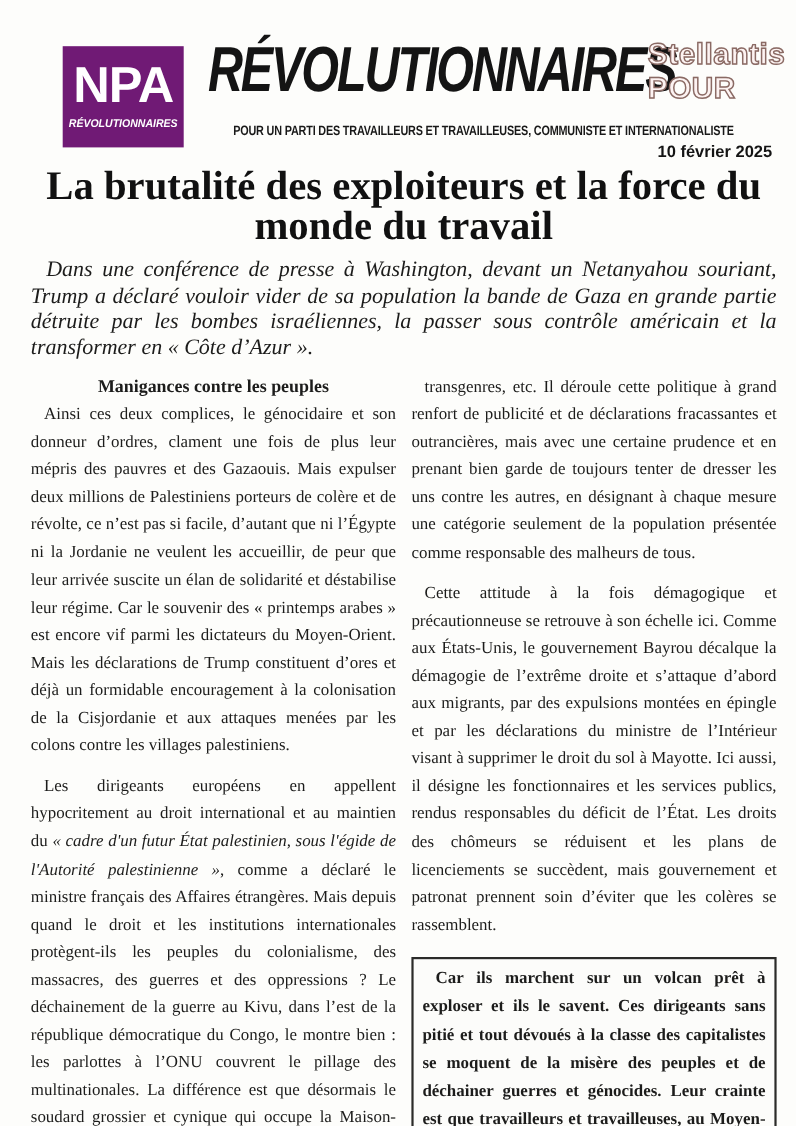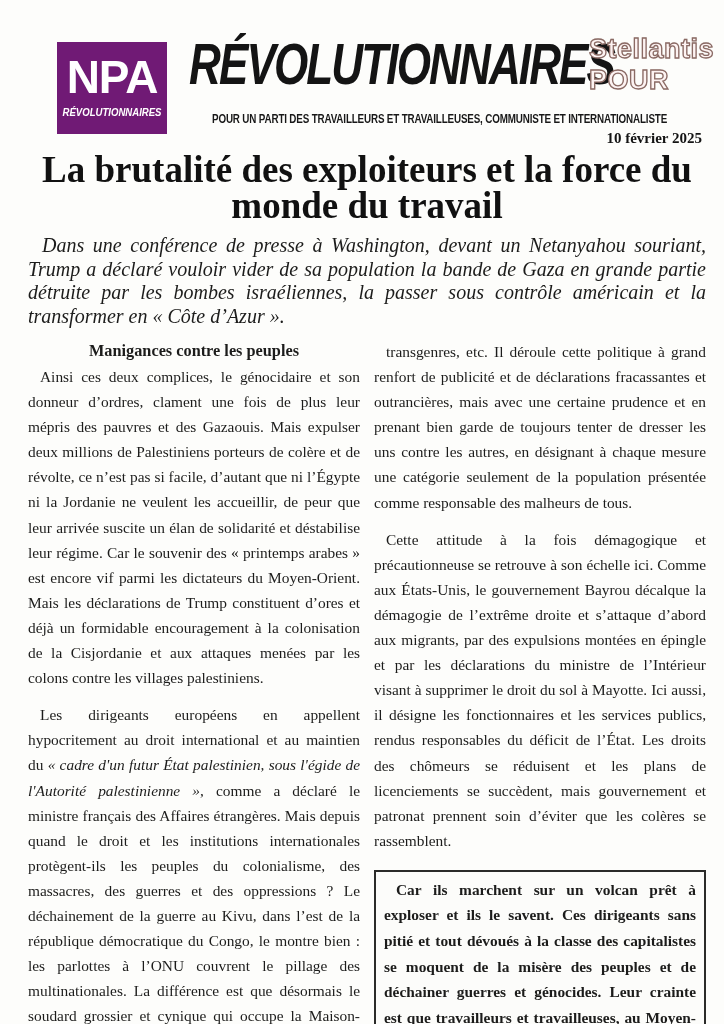--- a/index.html
+++ b/index.html
@@ -55,21 +55,21 @@
     text-align:left;
     font-family:"Liberation Sans", sans-serif;
     font-weight:bold; font-size:27px; line-height:31px;
     letter-spacing:0.5px;
     color:#fdf3f2;
     -webkit-text-stroke:1.3px #8a6a64;
     text-shadow:0 0 1px #8a6a64;
   }
   .edition-date {
     position:absolute; right:22px; top:130px;
-    font-family:Liberation Serif, serif;
+    font-family:Liberation Sans, sans-serif;
     font-weight:bold; font-size:15px; color:#141414;text-align:right;
   }
 
   
   .article { position:absolute; left:28px; top:152px; width:678px; }
 
   .headline {
     margin:0 0 10px 0;
     text-align:center;
     font-weight:bold; font-size:37px; line-height:36px;

